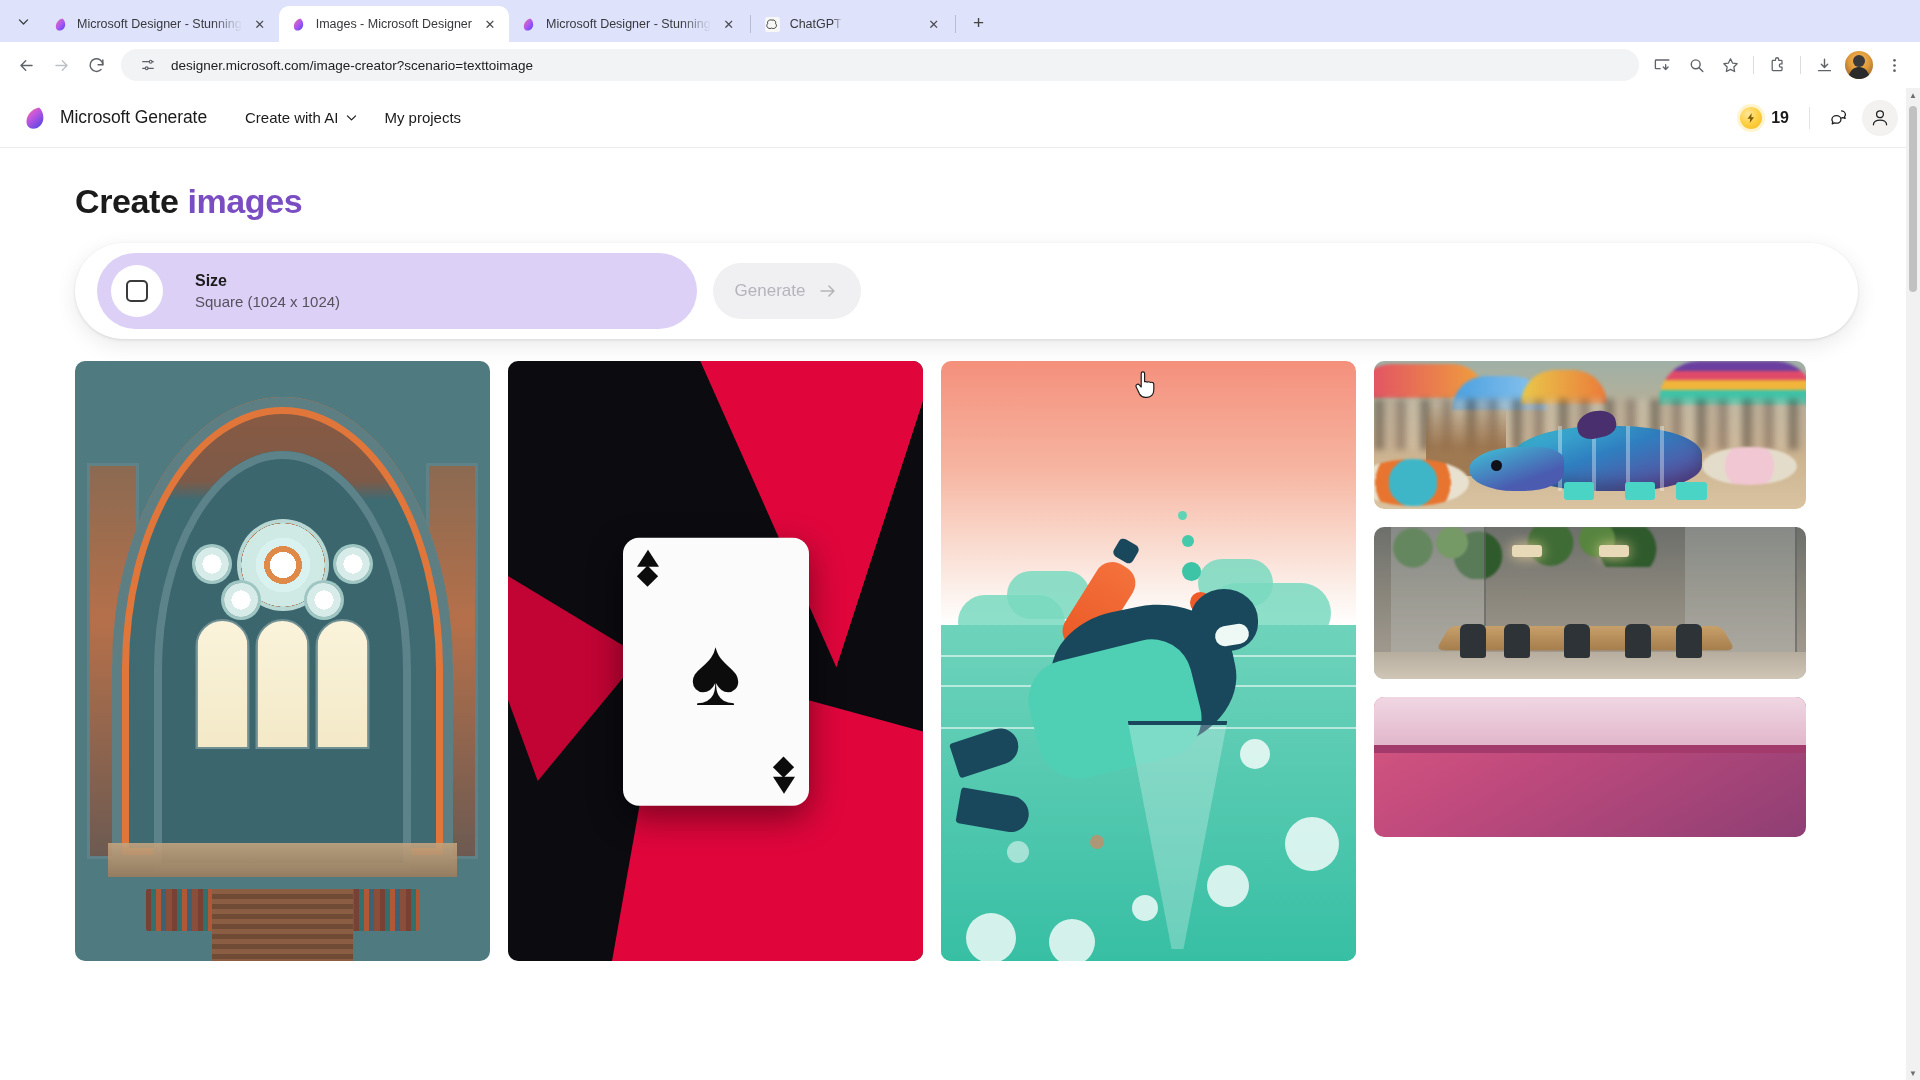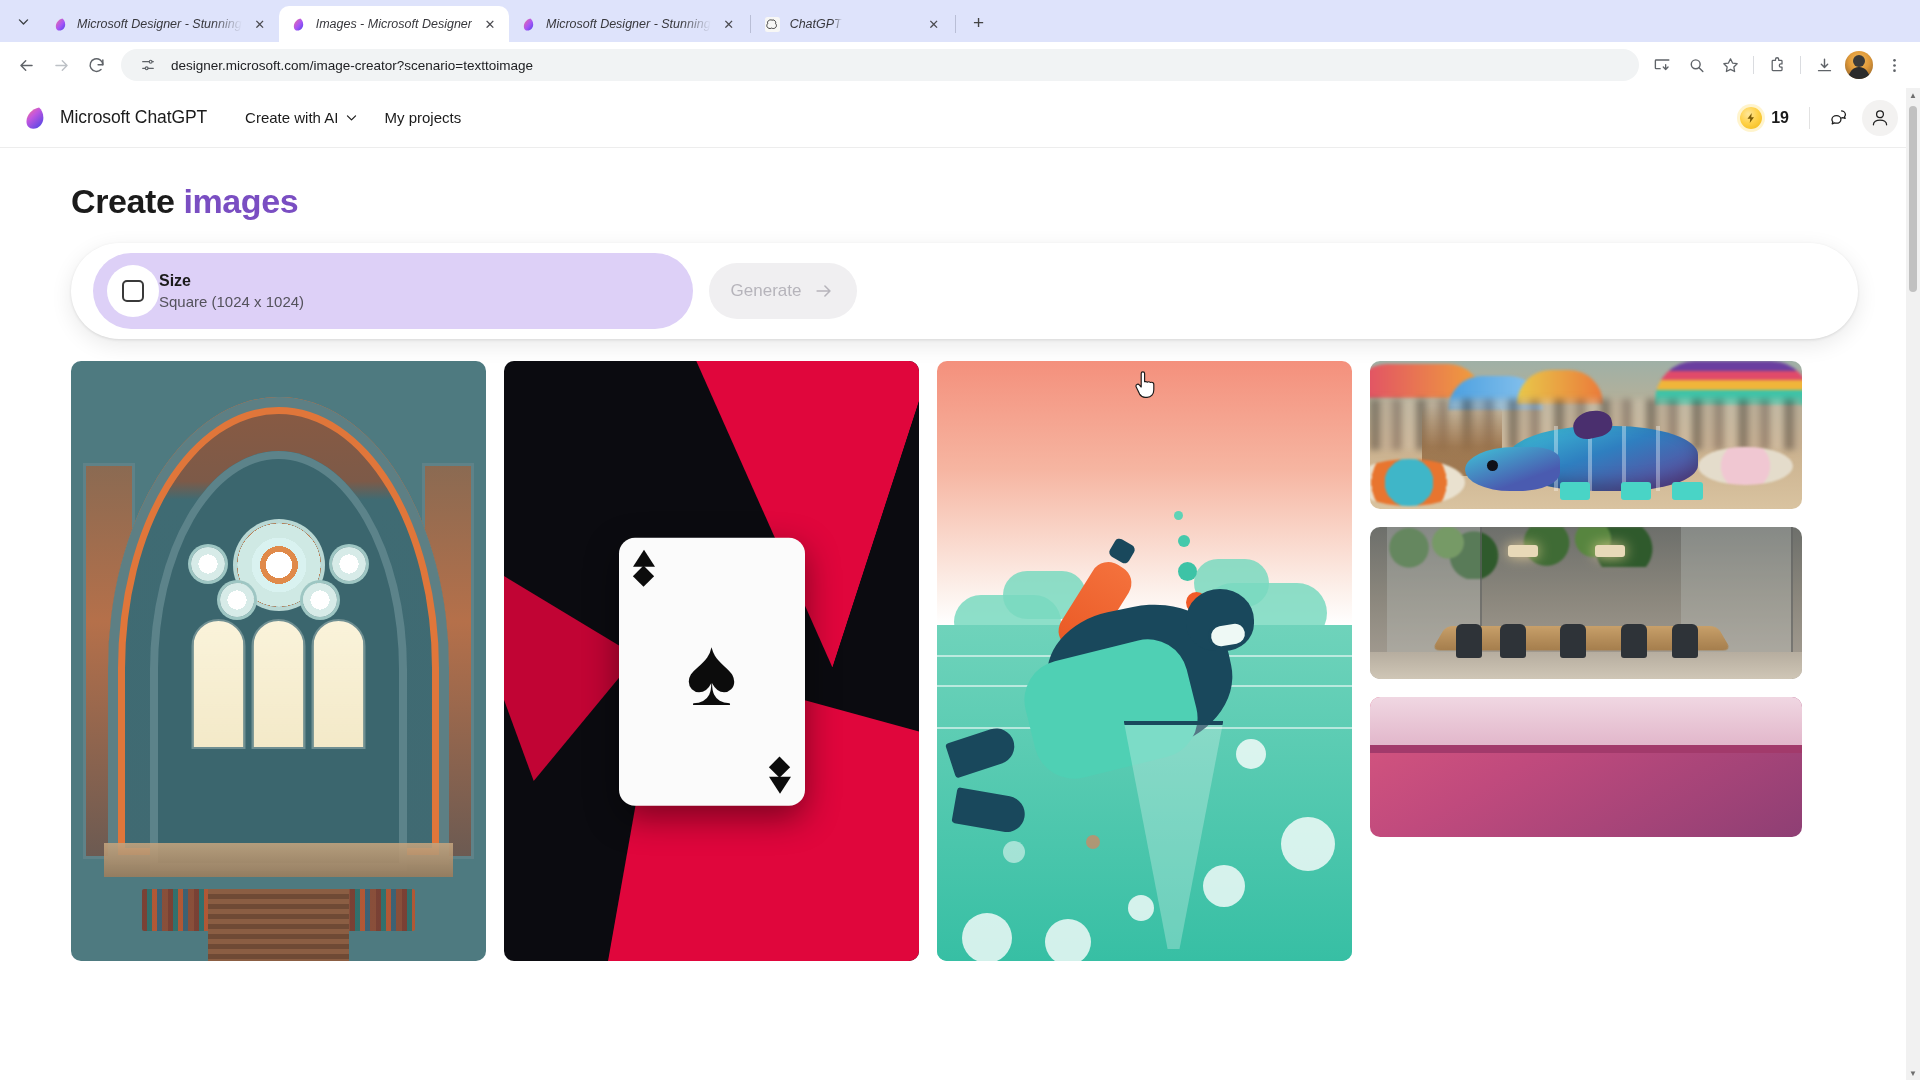--- a/index.html
+++ b/index.html
@@ -48,21 +48,20 @@
   .tab.active { background: #ffffff; }
   .tab-favicon { width: 16px; height: 16px; flex: 0 0 16px; display:flex; align-items:center; justify-content:center;}
   .tab-title {
     white-space: nowrap;
     overflow: hidden;
     font-size: 12.5px;
     color: #38383d;
     max-width: 182px;
     -webkit-mask-image: linear-gradient(to right, #000 82%, transparent 100%);
     mask-image: linear-gradient(to right, #000 82%, transparent 100%);
-    font-style: italic;
   }
   .tab.active .tab-title { max-width: 220px; -webkit-mask-image:none; mask-image:none; }
   .tab-close {
     width: 18px; height: 18px; flex: 0 0 18px;
     display: flex; align-items: center; justify-content: center;
     border-radius: 50%;
     color: #4b4b50;
     font-size: 13px;
     line-height: 1;
   }
@@ -136,21 +135,21 @@
     width: 22px; height: 22px; border-radius: 50%;
     background: radial-gradient(circle at 38% 32%, #ffe79a 0%, #ffd24a 45%, #f0b810 100%);
     box-shadow: 0 0 0 3px rgba(255,214,74,.28);
     display:flex; align-items:center; justify-content:center;
   }
   .credit-num { font-size: 16px; color: #1b1b1b; font-weight: 600; }
   .hdr-divider { width:1px; height:22px; background:#e2e2e2; margin:0 8px; }
   .hdr-ic { width: 36px; height:36px; border-radius:50%; display:flex; align-items:center; justify-content:center; color:#1f1f1f;}
   .hdr-ic.filled { background:#f3f2f1; }
 
-  .content { padding: 0 0 0 9px; position: relative; }
+  .content { padding: 0 0 0 0; position: relative; margin-left: 13px; }
 
   .page-title {
     font-size: 34px;
     font-weight: 600;
     color: #1b1b1b;
     padding: 34px 0 0 62px;
     letter-spacing: -0.4px;
   }
   .page-title .accent { color: #7a4ec2; }
 
@@ -175,21 +174,21 @@
   .pb-texts { display:flex; flex-direction:column; gap: 3px; }
   .pb-label { font-size: 16px; font-weight: 700; color: #1b1b1b; }
   .pb-sub { font-size: 15px; color: #6a6a6a; }
 
   .size-chip {
     width: 600px;
     height: 76px;
     background: #ddd0f7;
     border-radius: 44px;
     display: flex; align-items: center;
-    gap: 0;
+    gap: 32px;
     padding: 0 20px 0 14px;
     flex: 0 0 600px;
     position: relative;
   }
   .size-ico-circle {
     width: 52px; height:52px; border-radius:50%;
     background: #ffffff; display:flex; align-items:center; justify-content:center;
     flex: 0 0 52px;
   }
   .size-sq { width: 22px; height: 22px; border: 2.2px solid #3a3a3a; border-radius: 5px; }
@@ -553,21 +552,21 @@
             <defs>
                 <linearGradient id="blg" x1="0.1" y1="0" x2="0.85" y2="1">
               <stop offset="0%" stop-color="#f7728f"></stop>
                   <stop offset="40%" stop-color="#c056e0"></stop>
                   <stop offset="100%" stop-color="#4f46e5"></stop>
             </linearGradient>
               </defs>
             <path d="M21 3C12.5 4.6 5.5 11.8 5.5 20.3c0 5.2 3.3 8.9 8.2 8.9 7.3 0 12.6-6.4 12.6-13.6C26.3 10.2 24 5.4 21 3z" fill="url(#blg)"></path>
           </svg>
         </span>
-        <span class="brand-name">Microsoft ChatGPT</span>
+        <span class="brand-name">Microsoft Generate</span>
       </div>
 
       <div class="hdr-nav">
         <div class="hdr-link">
           <span>Create with AI</span>
           <svg width="13" height="13" viewBox="0 0 16 16" fill="none">
             <path d="M3 6l5 5 5-5" stroke="#1b1b1b" stroke-width="1.5" stroke-linecap="round" stroke-linejoin="round"></path>
           </svg>
         </div>
         <div class="hdr-link">

